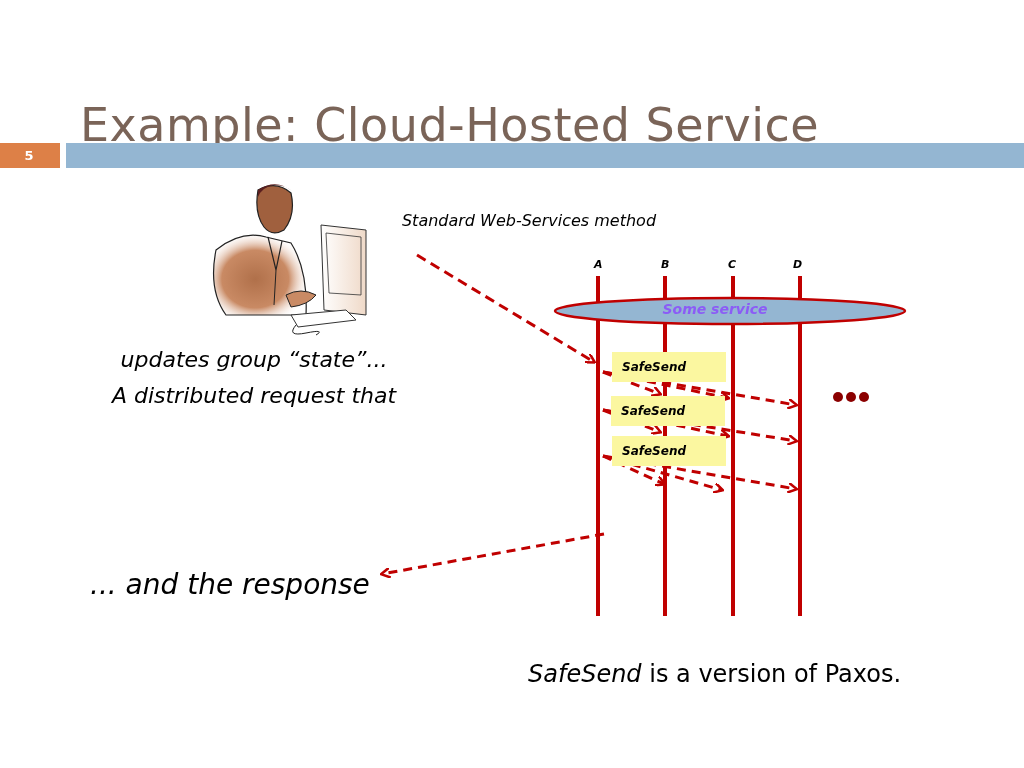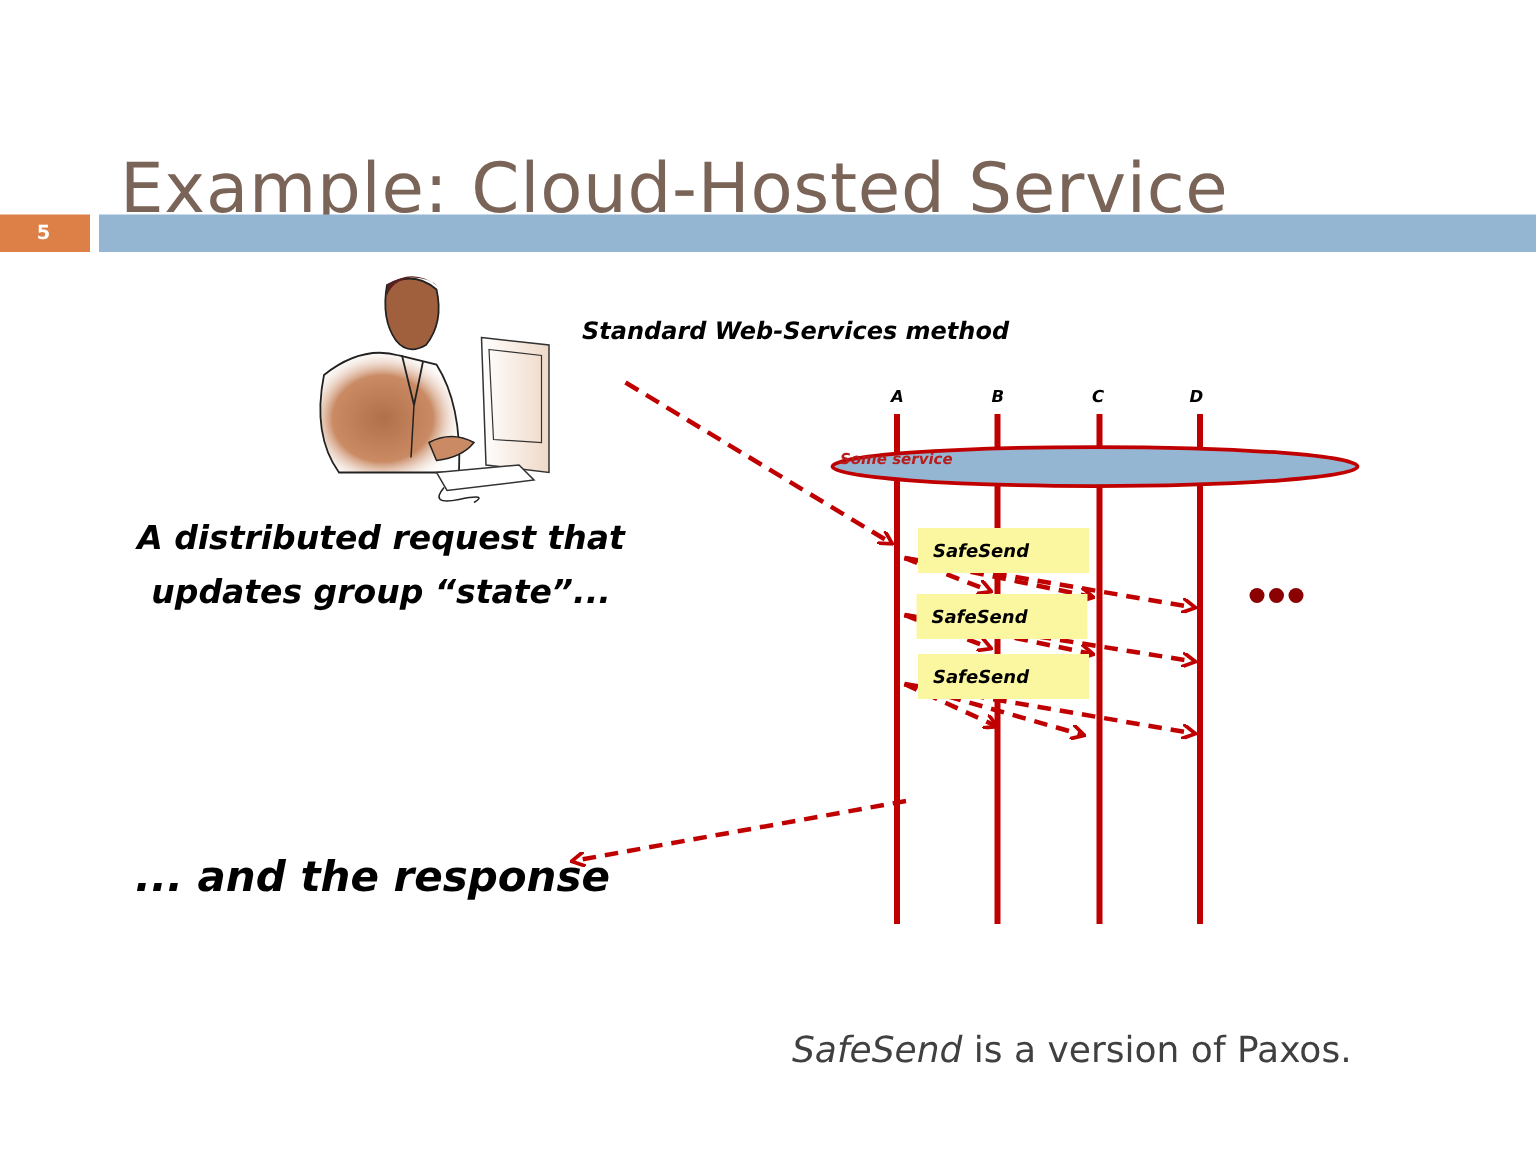--- a/index.html
+++ b/index.html
@@ -19,39 +19,39 @@
       position: absolute; left: 0; top: 143px; width: 60px; height: 25px;
       background: #dd8047; color: #fff; font-size: 13px; font-weight: bold;
       display: flex; align-items: center; justify-content: center;
     }
     .num-box span { position: relative; left: -1px; }
     .bar {
       position: absolute; left: 66px; top: 143px; right: 0; height: 25px;
       background: #94b6d2;
     }
     .caption {
-      position: absolute; font-style: italic; font-weight: bold; color: #000;
+      position: absolute; font-style: italic; font-weight: normal; color: #000;
       text-align: center; white-space: nowrap;
     }
     .cap-invoke { left: 388px; top: 207px; width: 282px; font-size: 16px; line-height: 28px; }
     .cap-request { left: 68px; top: 342px; width: 372px; font-size: 22px; line-height: 36px; }
     .cap-response { left: 90px; top: 568px; font-size: 28px; }
     .proc-label { position: absolute; font-size: 11px; font-style: italic; font-weight: bold; top: 258px; }
     .footnote {
-      position: absolute; left: 528px; top: 660px; font-size: 24px; color: #404040; white-space: nowrap; margin-top: 26px;
+      position: absolute; left: 528px; top: 660px; font-size: 24px; color: #000000; white-space: nowrap;
     }
     .footnote em { font-style: italic; }
     .safesend {
       position: absolute; width: 114px; height: 30px; background: #fbf7a0;
       font-size: 12px; font-style: italic; font-weight: bold; color: #000;
       display: flex; align-items: center; padding-left: 10px; box-sizing: border-box;
     }
     .service-label {
-      position: absolute; left: 560px; top: 301px; width: 310px; 
-      color: #b91c1c; font-size: 10px; font-style: italic; font-weight: bold;
+      position: absolute; left: 560px; top: 301px; width: 310px; text-align: center;
+      color: #8b5cf6; font-size: 14px; font-style: italic; font-weight: bold;
     }
     svg.diagram { position: absolute; left: 0; top: 0; }
     .clipart { position: absolute; left: 196px; top: 175px; }
   </style>
 </head>
 <body>
 
 <div class="title">Example: Cloud-Hosted Service</div>
 
 <div class="num-box">
@@ -139,21 +139,21 @@
 </div>
 <div class="safesend" style="left:612px; top:436px;">
   <span>SafeSend</span>
 </div>
 
 <div class="caption cap-invoke">
   <div>Standard Web-Services method</div>
 </div>
 
 <div class="caption cap-request">
+  <div>updates group  “state”...</div>
   <div>A distributed request that</div>
-  <div>updates group  “state”...</div>
 </div>
 
 <div class="caption cap-response">... and the response</div>
 
 <div class="footnote">
   <em>SafeSend</em><span> is a version of Paxos.</span>
 </div>
 
 </body></html>

